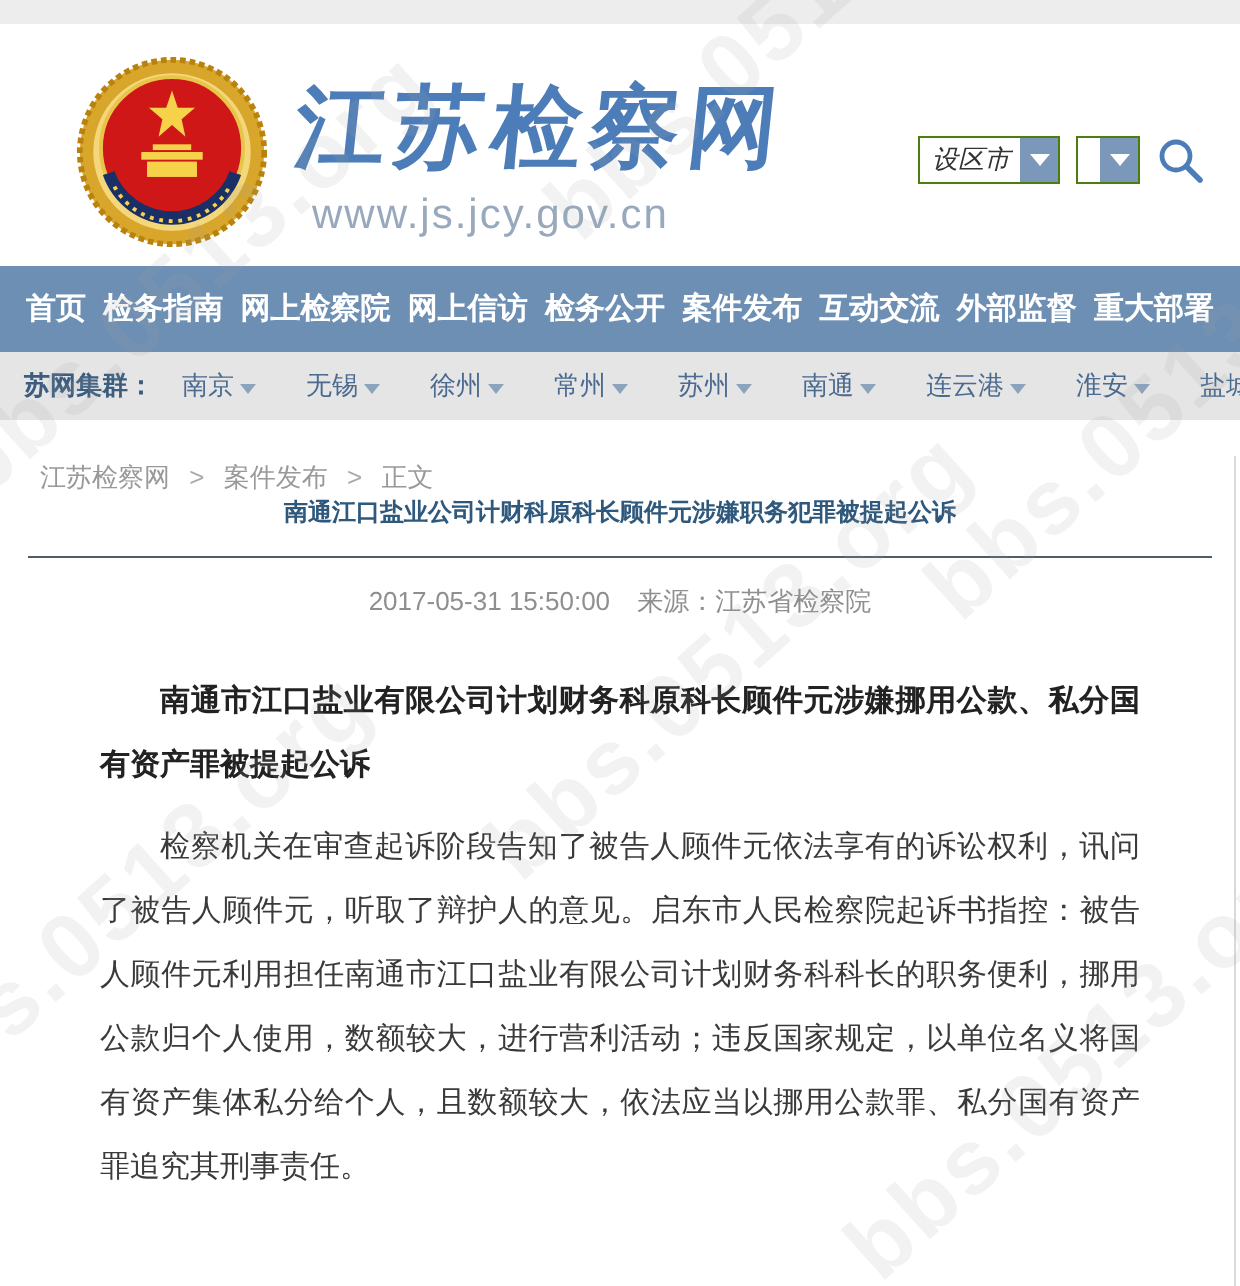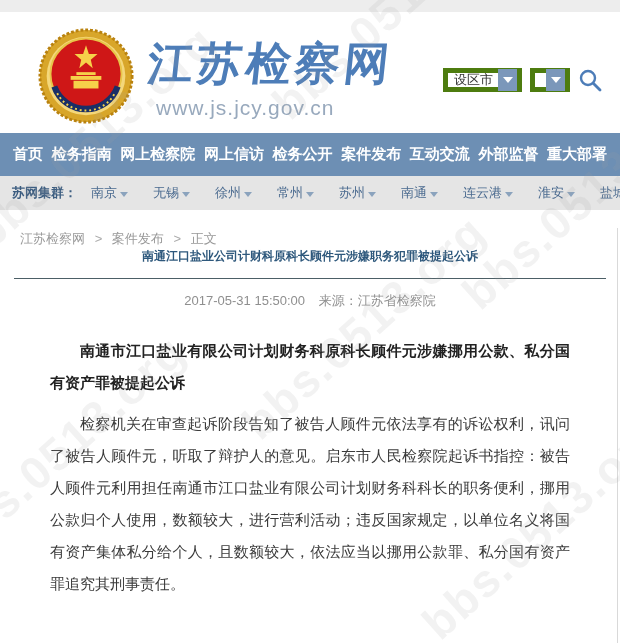--- a/index.html
+++ b/index.html
@@ -15,22 +15,22 @@
   .header { height:121px; background:#fff; position:relative; }
   .emblem { position:absolute; left:38px; top:16px; width:96px; height:96px; }
   .brand { position:absolute; left:148px; top:22px; }
   .site-name {
     font-size:45px; font-weight:bold; color:#4d7db8;
     letter-spacing:4px; transform:skewX(-6deg); display:inline-block;
   }
   .site-url { font-size:21px; color:#98a9bd; letter-spacing:1px; margin-top:2px; margin-left:8px; }
   .search-area { position:absolute; right:18px; top:56px; display:flex; align-items:center; gap:8px; }
   .sel-box {
-    display:flex; align-items:center; border:5px solid #4d7c0f; background:#fff;
-    height:24px; font-size:13px; color:#333; padding-left:6px; cursor:pointer;
+    display:flex; align-items:center; border:1px solid #4d7c0f; background:#fff;
+    height:24px; font-size:13px; color:#333; padding-left:6px; cursor:pointer;font-style:italic;
   }
   .sel-box .sel-label { white-space:nowrap; }
   .sel-btn {
     width:19px; height:22px; background:#7b97ba; margin-left:5px;
     display:flex; align-items:center; justify-content:center;
   }
   .caret-down { width:0; height:0; border-left:5px solid transparent; border-right:5px solid transparent; border-top:6px solid #fff; }
   .search-glass { width:24px; height:24px; cursor:pointer; }
 
   

